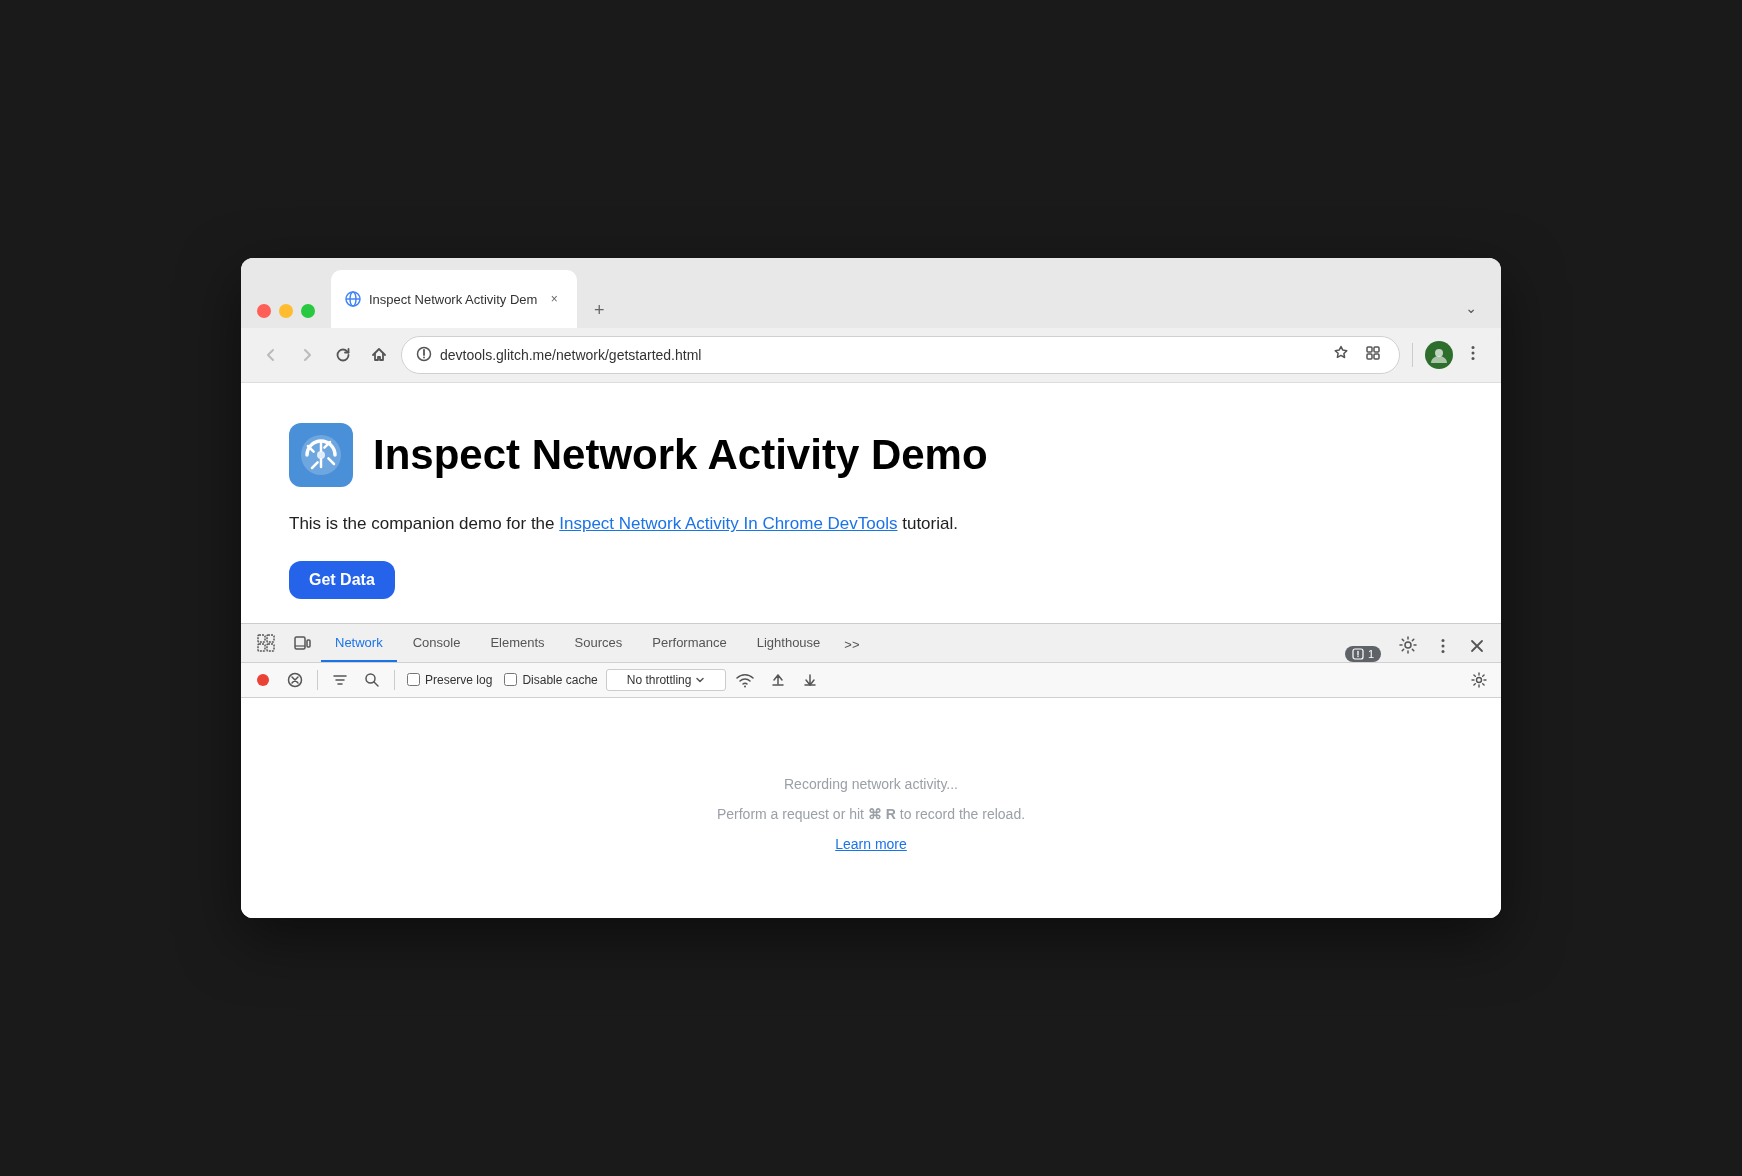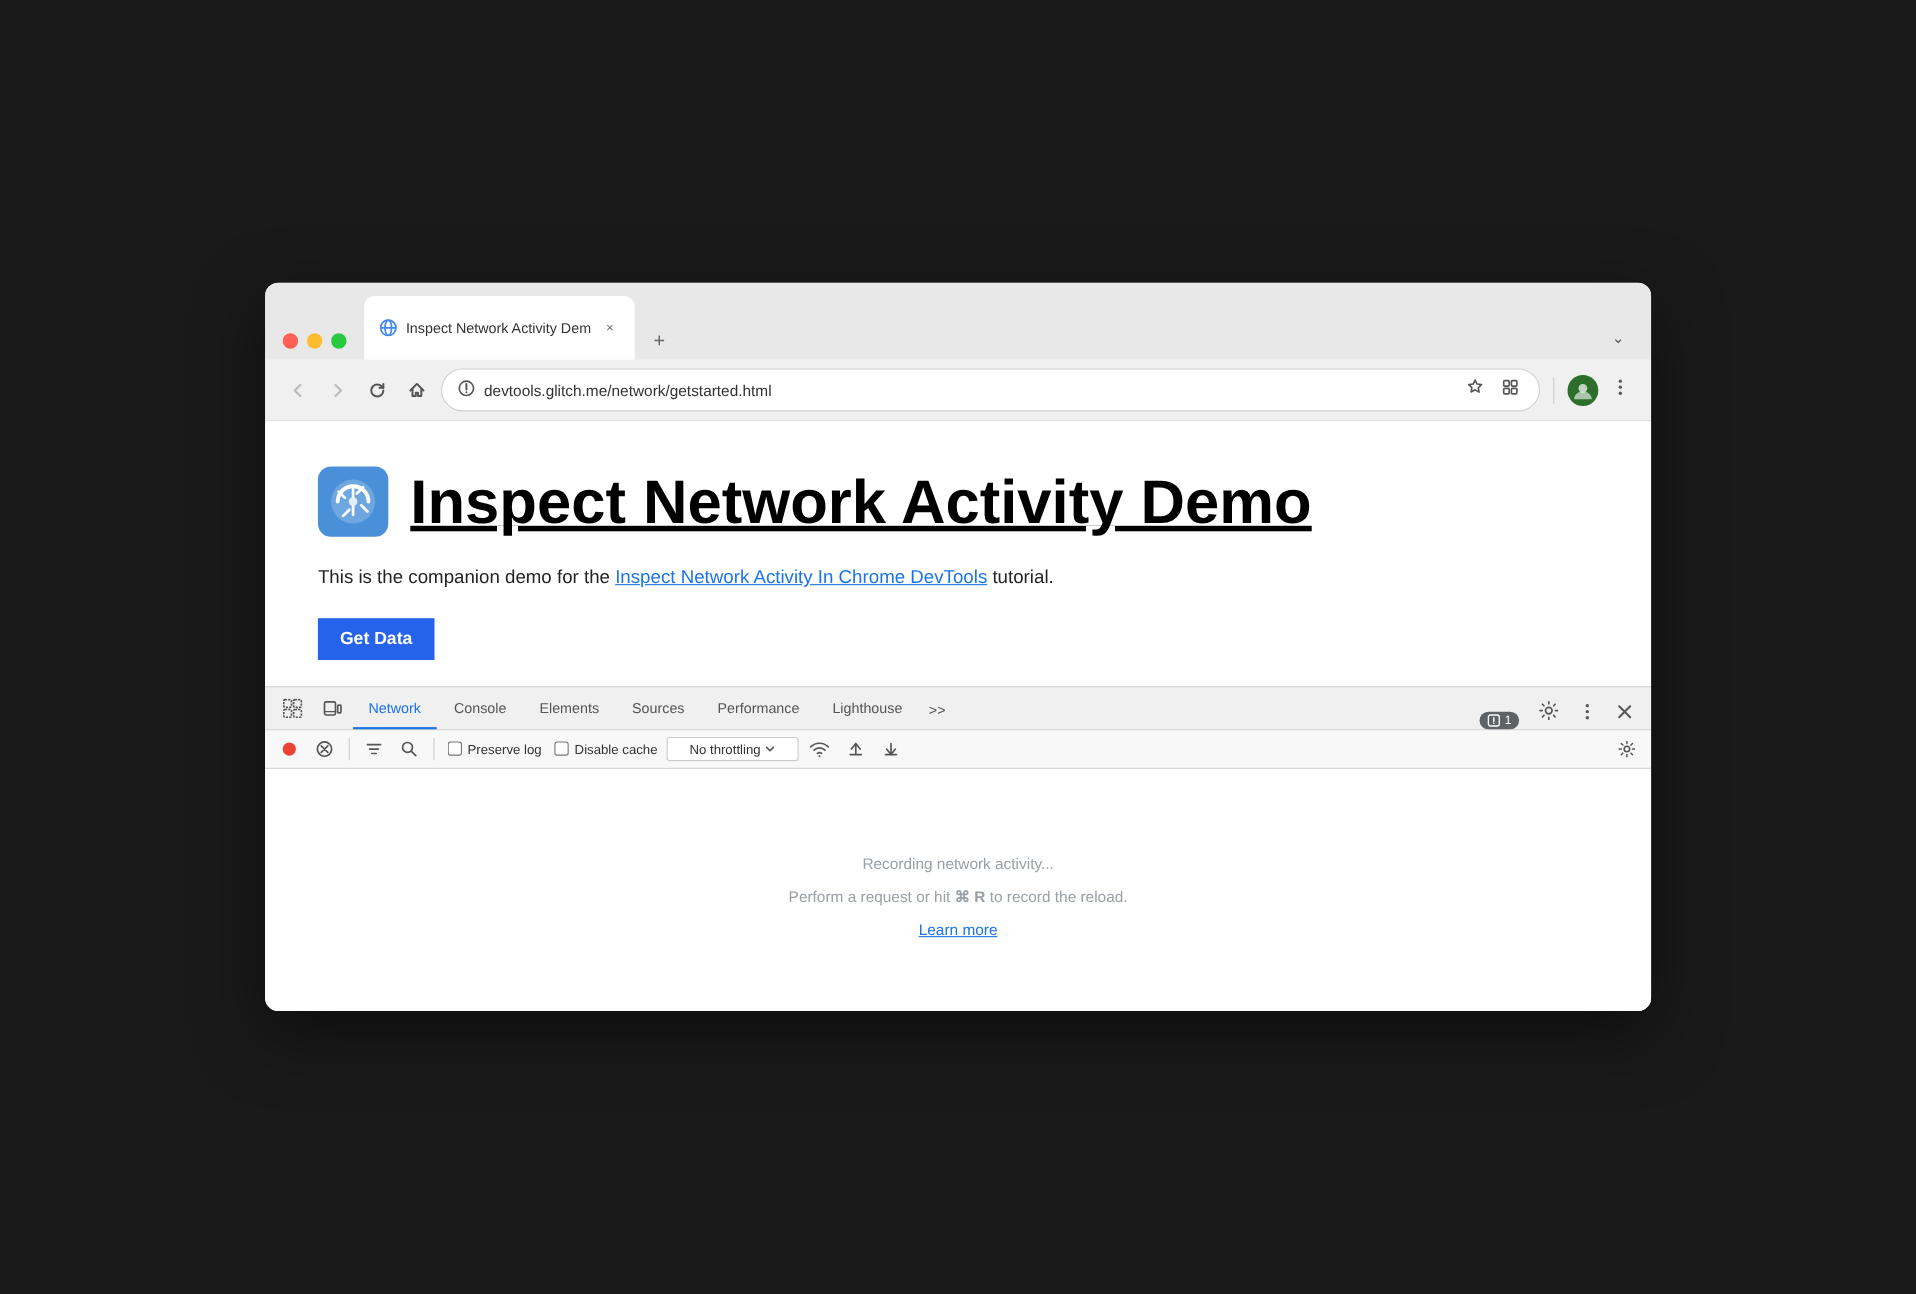--- a/index.html
+++ b/index.html
@@ -193,41 +193,40 @@
     .glitch-logo {
       width: 64px;
       height: 64px;
       background: #4a90d9;
       border-radius: 12px;
       display: flex;
       align-items: center;
       justify-content: center;
     }
     .page-title {
-      font-size: 56px;
+      font-size: 42px;
       font-weight: 700;
       color: #000;
-      text-decoration: underline;
     }
     .page-description {
       font-size: 17px;
       color: #222;
       margin-bottom: 24px;
       line-height: 1.5;
     }
     .page-link {
       color: #1a73e8;
       text-decoration: underline;
     }
     .get-data-btn {
       background: #2563eb;
       color: white;
       border: none;
       padding: 10px 20px;
-      border-radius: 0;
+      border-radius: 12px;
       font-size: 16px;
       font-weight: 600;
       cursor: pointer;
     }
     
     .devtools {
       background: #f0f0f0;
       border-top: 1px solid #ccc;
     }
     .devtools-tabs {

